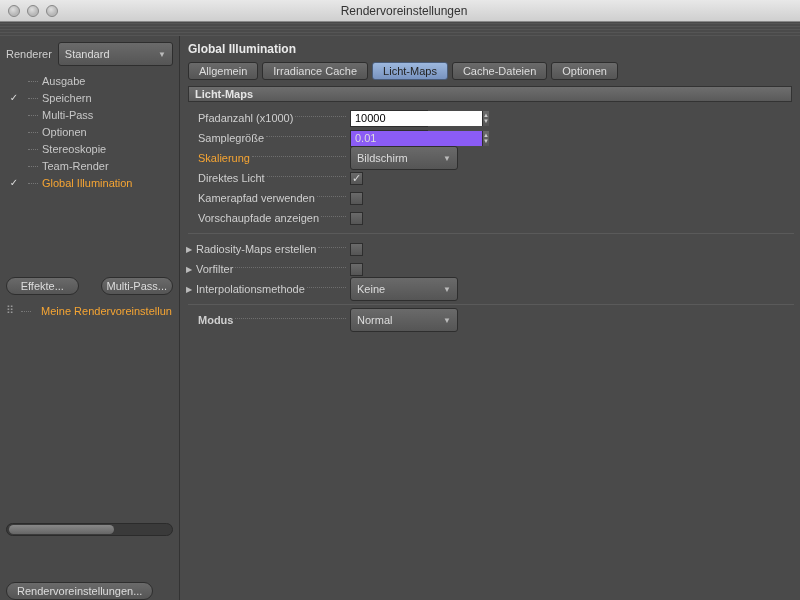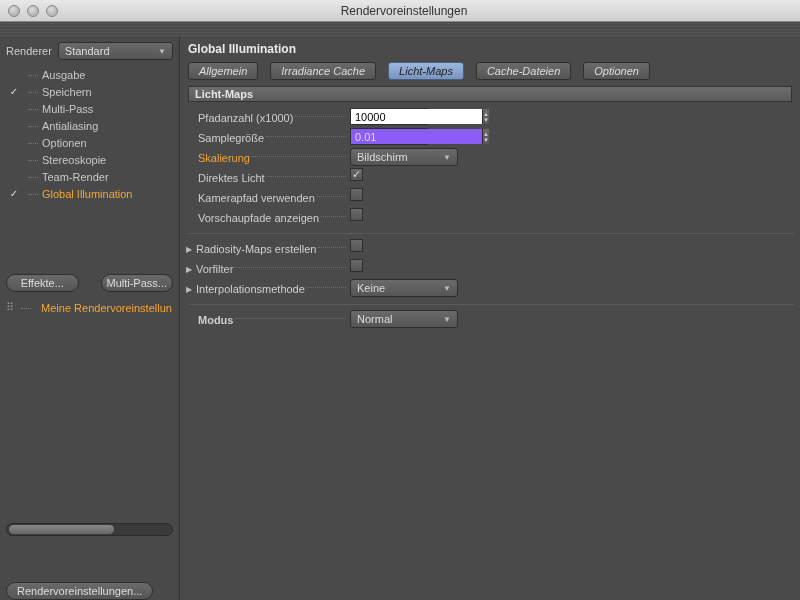--- a/index.html
+++ b/index.html
@@ -6,47 +6,47 @@
   body { background: #4a4a4a; width: 800px; height: 600px; overflow: hidden; color: #c8c8c8; }
   .titlebar { height: 22px; background: linear-gradient(#e8e8e8,#cfcfcf); display:flex; align-items:center; position:relative; border-bottom:1px solid #888; }
   .traffic { display:flex; gap:7px; margin-left:8px; }
   .tl { width:12px; height:12px; border-radius:50%; background: radial-gradient(circle at 40% 35%, #fff8, #0000 60%), #b8b8b8; border:1px solid #888; }
   .titlebar .title { position:absolute; left:8px; right:0; text-align:center; color:#333; font-size:12px; }
   .grip { height:14px; background: repeating-linear-gradient(0deg,#555,#555 1px,#4a4a4a 1px,#4a4a4a 3px); }
   .main { display:flex; height: calc(600px - 22px - 14px); }
   .sidebar { width: 180px; background:#494949; display:flex; flex-direction:column; border-right:1px solid #333; }
   .renderer-row { display:flex; align-items:center; padding:6px 6px; gap:6px; }
   .renderer-row label { color:#cfcfcf; }
-  .dropdown { display:flex; align-items:center; justify-content:space-between; background: linear-gradient(#6a6a6a,#555555); border:1px solid #2e2e2e; border-radius:3px; height:18px; padding:0 6px; color:#ddd; cursor:pointer; min-width:70px; }
+  .dropdown { display:flex; align-items:center; justify-content:space-between; background: linear-gradient(#6a6a6a,#555555); border:1px solid #2e2e2e; border-radius:3px; height:24px; padding:0 6px; color:#ddd; cursor:pointer; min-width:70px; }
   .dropdown .arrow { font-size:8px; color:#bbb; margin-left:6px; }
   .list { flex:1; overflow:hidden; }
   .item { display:flex; align-items:center; height:17px; padding-left:6px; cursor:pointer; color:#c8c8c8; }
   .item .chk { width:16px; display:flex; justify-content:center; color:#ddd; font-size:10px; }
   .item .tree { width:20px; position:relative; }
   .item .tree::before { content:""; position:absolute; left:6px; top:0; bottom:0; border-left:1px dotted #777; }
   .item .tree::after { content:""; position:absolute; left:6px; top:50%; width:10px; border-top:1px dotted #777; }
   .item.selected { color:#f6a533; }
   .bottom-buttons { display:flex; gap:22px; padding:6px; }
   .btn { flex:1; height:18px; background:linear-gradient(#6a6a6a,#555); border:1px solid #2e2e2e; border-radius:9px; color:#ddd; display:flex; align-items:center; justify-content:center; cursor:pointer; }
   .preset-row { display:flex; align-items:center; height:20px; padding-left:6px; color:#f6a533; gap:6px; }
   .preset-row .dots { letter-spacing:1px; color:#999; }
   .preset-row .tree { width:14px; position:relative; }
   .preset-row .tree::after { content:""; position:absolute; left:0; top:50%; width:10px; border-top:1px dotted #777; }
   .sb-scroll { height:13px; background:#3a3a3a; border:1px solid #2b2b2b; margin:4px 6px; border-radius:7px; position:relative; }
   .sb-thumb { position:absolute; left:2px; top:1px; width:105px; height:9px; border-radius:5px; background:linear-gradient(#888,#666); }
   .sb-tab { margin:2px 6px 0 6px; }
   .sb-tab .tab { display:inline-block; height:18px; padding:0 10px; background:linear-gradient(#6a6a6a,#555); border:1px solid #2e2e2e; border-radius:9px; color:#ddd; line-height:17px; cursor:pointer;margin-top:40px; }
   .content { flex:1; background:#4a4a4a; padding:0; }
   .c-header { padding:6px 8px; color:#eaeaea; font-weight:bold; font-size:12px; }
-  .tabs { display:flex; gap:12px; padding:0 8px 4px 8px;font-style:italic; }
+  .tabs { display:flex; gap:4px; padding:0 8px 4px 8px; }
   .tab-btn { height:18px; padding:0 10px; background:linear-gradient(#6a6a6a,#555); border:1px solid #2e2e2e; border-radius:3px; color:#ddd; display:flex; align-items:center; cursor:pointer; }
   .tab-btn.active { background:linear-gradient(#9db8de,#7893c0); color:#222; border-color:#4a5d7a; }
   .section-bar { margin:2px 8px; background:linear-gradient(#6e6e6e,#5a5a5a); border:1px solid #333; height:16px; line-height:15px; padding:0 6px; color:#e5e5e5; font-weight:bold; font-size:11px; }
   .form { padding:4px 8px 8px 18px; }
-  .row { display:flex; height:20px; }
+  .row { display:flex; align-items:center; height:20px; }
   .row .label { width:152px; display:flex; align-items:center; color:#cfcfcf; }
   .row .label.hl { color:#f6a533; }
   .row .label.bold { font-weight:bold; }
   .row .label .tri { width:10px; margin-left:-12px; color:#bbb; font-size:8px; }
   .dots-fill { flex:1; border-bottom:1px dotted #6e6e6e; margin:0 4px 3px 2px; height:0; }
   .spinner { display:flex; align-items:center; width:78px; height:17px; border:1px solid #2e2e2e; background:#3c3c3c; }
   .spinner.editing input { background:#fff; color:#000; }
   .spinner input { flex:1; background:#8b5cf6; border:none; height:100%; color:#ddd; padding:0 4px; outline:none; font-size:11px; }
   .spinner .arrows { width:14px; height:100%; background:linear-gradient(#6a6a6a,#555); border-left:1px solid #2e2e2e; display:flex; flex-direction:column; align-items:center; justify-content:center; font-size:6px; color:#ccc; line-height:6px; }
   .chkbox { width:13px; height:13px; border:1px solid #2e2e2e; background:linear-gradient(#6a6a6a,#555); display:flex; align-items:center; justify-content:center; font-size:9px; color:#ddd; }
@@ -87,25 +87,20 @@
           <span>Speichern</span>
         </div>
       <div class="item">
           <span class="chk"></span>
           <span class="tree"></span>
           <span>Multi-Pass</span>
         </div>
       <div class="item">
           <span class="chk"></span>
           <span class="tree"></span>
-          <span>Antialiasing</span>
-        </div>
-      <div class="item">
-          <span class="chk"></span>
-          <span class="tree"></span>
           <span>Optionen</span>
         </div>
       <div class="item">
           <span class="chk"></span>
           <span class="tree"></span>
           <span>Stereoskopie</span>
         </div>
       <div class="item">
           <span class="chk"></span>
           <span class="tree"></span>

